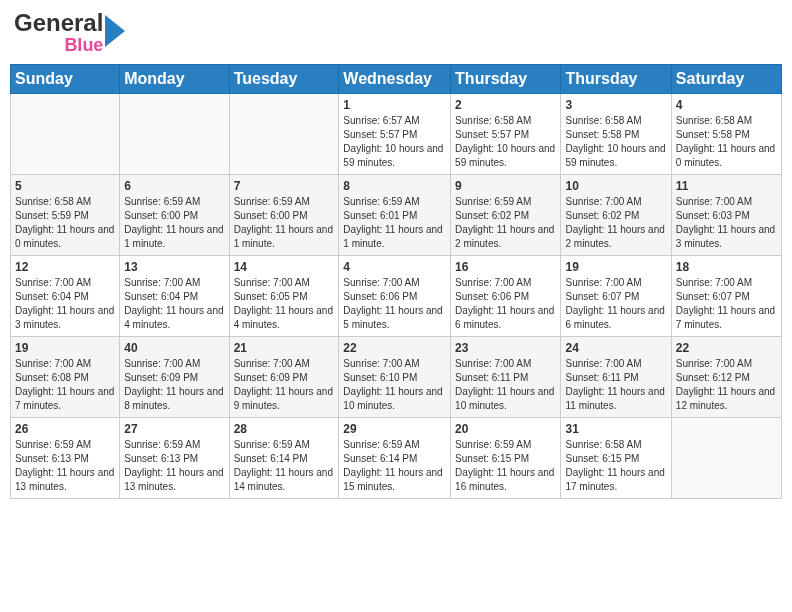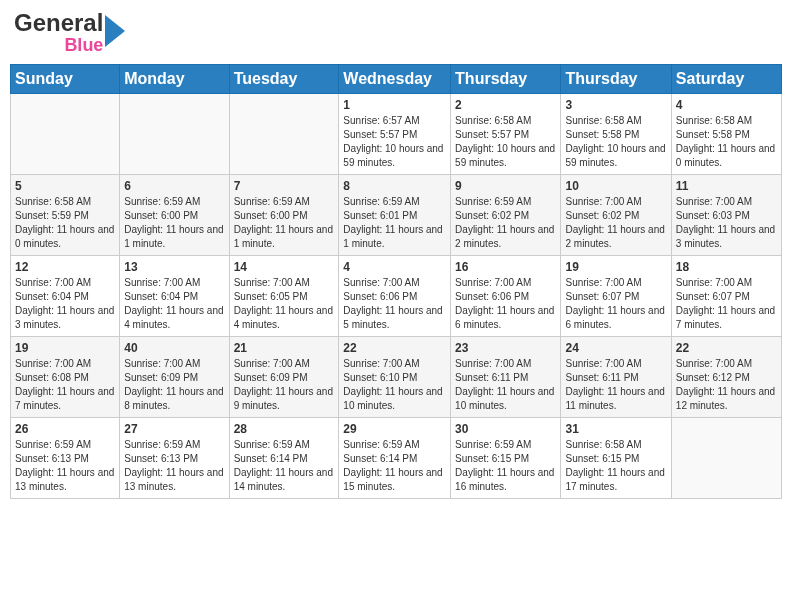--- a/index.html
+++ b/index.html
@@ -294,21 +294,21 @@
 Sunset: 6:14 PM
 Daylight: 11 hours and 14 minutes.</div>
         </td>
         <td>
           <div class="day-number">29</div>
           <div class="day-info" style="white-space: pre-line;">Sunrise: 6:59 AM
 Sunset: 6:14 PM
 Daylight: 11 hours and 15 minutes.</div>
         </td>
         <td>
-          <div class="day-number">30</div>
+          <div class="day-number">20</div>
           <div class="day-info" style="white-space: pre-line;">Sunrise: 6:59 AM
 Sunset: 6:15 PM
 Daylight: 11 hours and 16 minutes.</div>
         </td>
         <td>
           <div class="day-number">31</div>
           <div class="day-info" style="white-space: pre-line;">Sunrise: 6:58 AM
 Sunset: 6:15 PM
 Daylight: 11 hours and 17 minutes.</div>
         </td>

